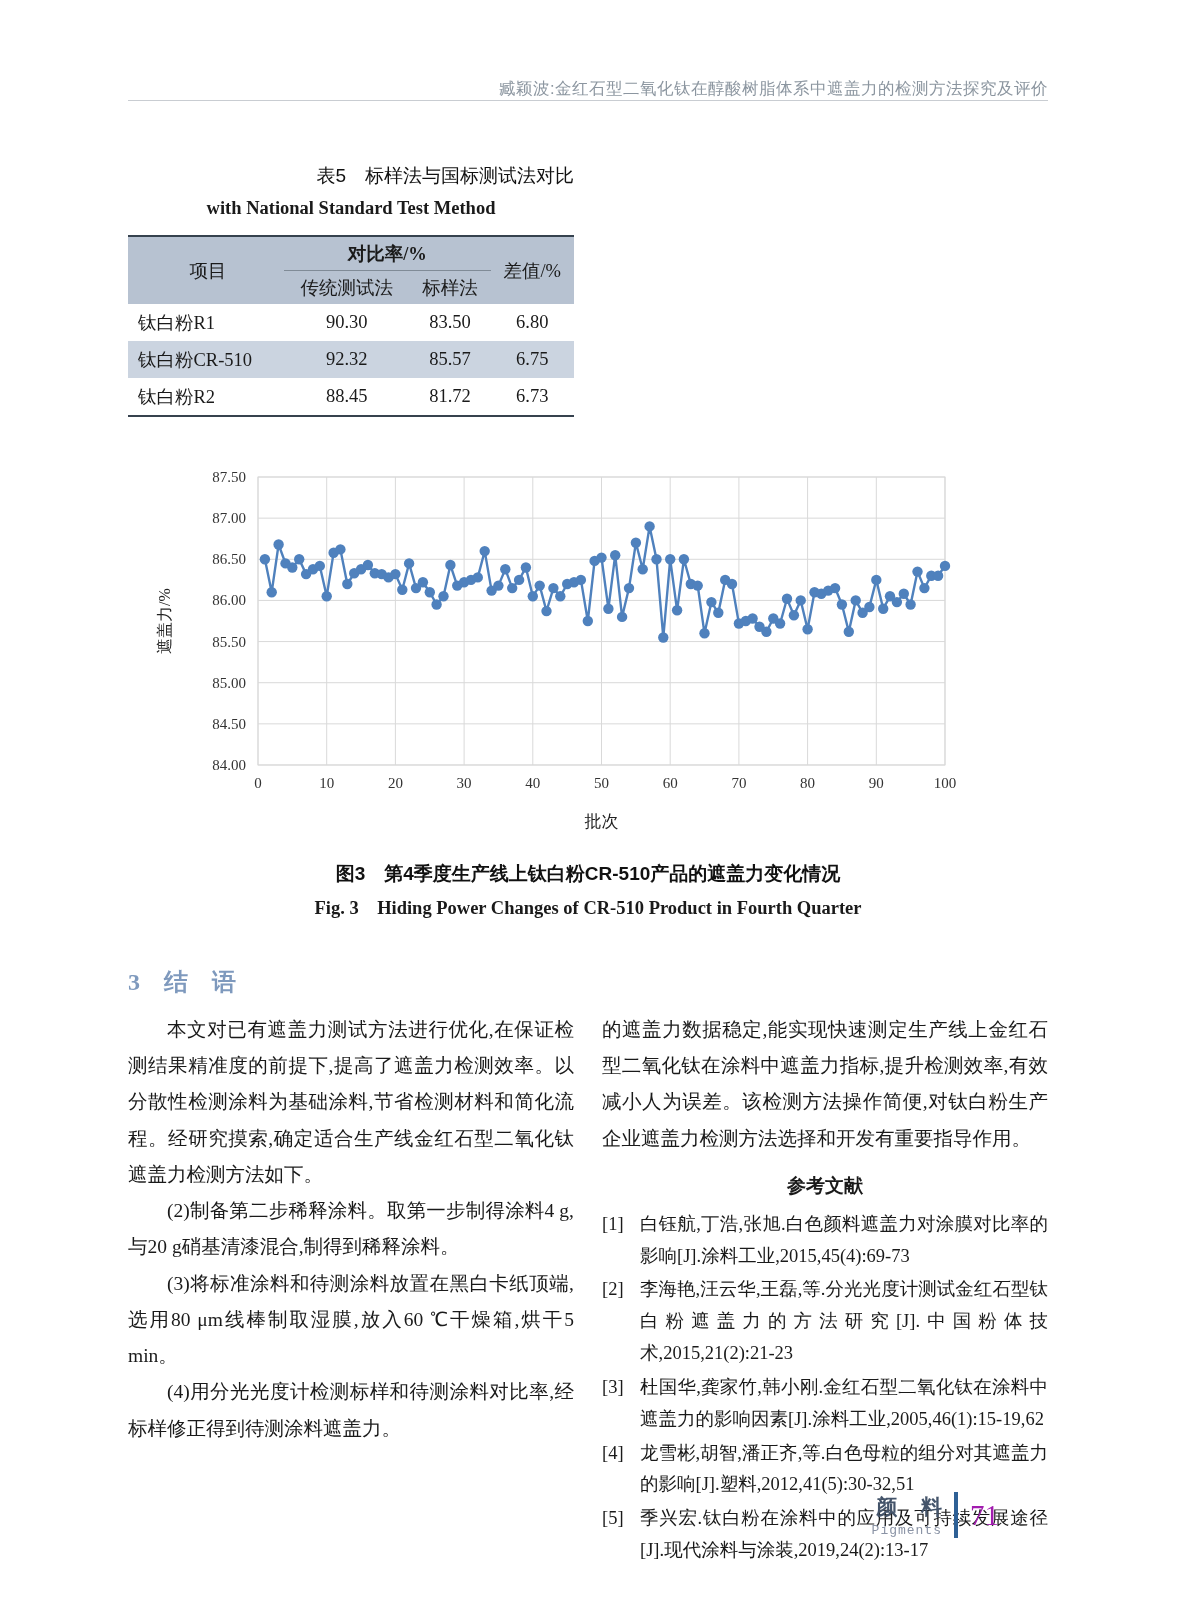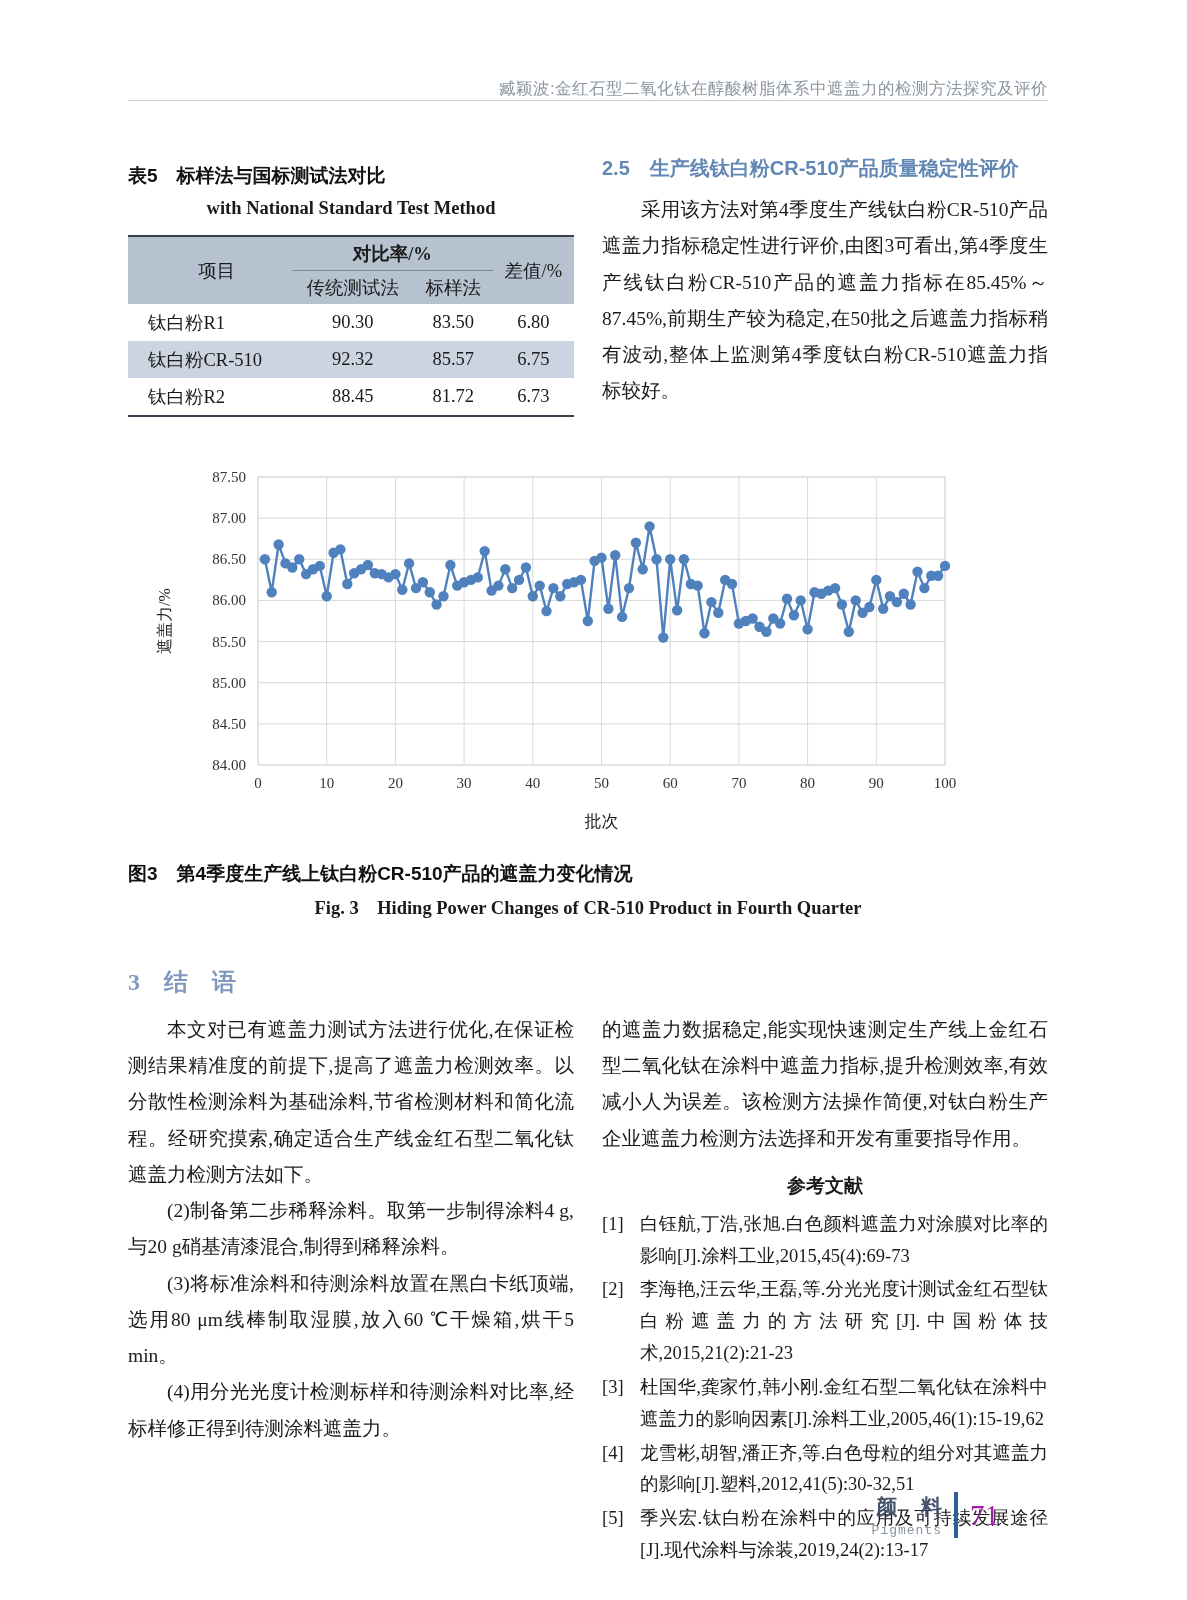--- a/index.html
+++ b/index.html
@@ -9,38 +9,38 @@
   }
   .content{position:absolute;left:128px;top:0;width:920px;}
   .page-header{
     padding-top:78px;text-align:right;font-family:"Liberation Sans",sans-serif;
     font-size:16.5px;color:#8C96A0;border-bottom:1.5px solid #C9CDD2;
     letter-spacing:0.5px;
   }
   .top-cols{display:flex;gap:28px;margin-top:50px;}
   .col-l{width:446px;flex:0 0 446px;}
   .col-r{width:446px;flex:1;}
-  .tbl-cap-cn{text-align:left;font-family:"Liberation Sans",sans-serif;font-weight:bold;font-size:19px;color:#111;}
+  .tbl-cap-cn{text-align:right;font-family:"Liberation Sans",sans-serif;font-weight:normal;font-size:19px;color:#111;}
   .tbl-cap-en{text-align:center;font-weight:bold;font-size:18.5px;margin-top:6px;line-height:1.5;}
   table{width:100%;border-collapse:collapse;margin-top:12px;
     border-top:2.5px solid #36424e;border-bottom:2.5px solid #36424e;font-size:18.5px;}
   thead{background:#B7C2D1;}
   th{font-weight:normal;padding:4px 6px;}
   th.grp{border-bottom:1.2px solid #808b97;font-weight:bold;}
   td{padding:6px 6px;text-align:center;}
-  td.item,th.item{text-align:left;padding-left:20px;}
+  td.item,th.item{text-align:left;padding-left:10px;}
   tr.striped{background:#CBD4E0;}
   .sec-head{
     font-family:"Liberation Sans",sans-serif;font-weight:bold;font-size:20px;
     color:#6287B5;margin:4px 0 10px 0;
   }
   .para{font-size:19.5px;line-height:1.86;text-align:justify;text-indent:2em;margin:0;}
   .para.noindent{text-indent:0;}
   .chart-block{margin-top:46px;}
-  .fig-cap-cn{text-align:left;font-family:"Liberation Sans",sans-serif;font-weight:bold;font-size:19px;margin-top:22px;color:#111;}
+  .fig-cap-cn{text-align:center;font-family:"Liberation Sans",sans-serif;font-weight:bold;font-size:19px;margin-top:22px;color:#111;}
   .fig-cap-en{text-align:center;font-weight:bold;font-size:18.5px;margin-top:8px;}
   .concl-head{
     font-family:Liberation Serif, serif;font-weight:bold;font-size:24px;
     color:#7E99BD;margin:46px 0 14px 0;
   }
   .bottom-cols{display:flex;gap:28px;}
   .ref-head{text-align:center;font-family:"Liberation Sans",sans-serif;font-weight:bold;font-size:19px;margin:16px 0 10px 0;}
   .ref-item{display:flex;font-size:18.5px;line-height:1.72;text-align:justify;margin-bottom:2px;}
   .ref-no{flex:0 0 38px;}
   .ref-text{flex:1;}
@@ -93,24 +93,20 @@
             </tr>
             <tr>
               <td class="item">钛白粉R2</td>
               <td>88.45</td>
               <td>81.72</td>
               <td>6.73</td>
             </tr>
           </tbody>
         </table>
       </div>
-    </div>
-    <div class="col-r">
-      <div class="sec-head">2.5　生产线钛白粉CR-510产品质量稳定性评价</div>
-      <p class="para">采用该方法对第4季度生产线钛白粉CR-510产品遮盖力指标稳定性进行评价,由图3可看出,第4季度生产线钛白粉CR-510产品的遮盖力指标在85.45%～87.45%,前期生产较为稳定,在50批之后遮盖力指标稍有波动,整体上监测第4季度钛白粉CR-510遮盖力指标较好。</p>
     </div>
   </div>
 
   <div class="chart-block">
     <svg xmlns="http://www.w3.org/2000/svg" viewBox="0 0 920 372" width="920" height="372">
         <line x1="130" x2="817" y1="302" y2="302" stroke="#D9D9D9" stroke-width="1"></line>
         <text x="118" y="307" text-anchor="end" font-size="15" fill="#333">84.00</text>
         <line x1="130" x2="817" y1="260.85714285714283" y2="260.85714285714283" stroke="#D9D9D9" stroke-width="1"></line>
         <text x="118" y="265.85714285714283" text-anchor="end" font-size="15" fill="#333">84.50</text>
         <line x1="130" x2="817" y1="219.71428571428572" y2="219.71428571428572" stroke="#D9D9D9" stroke-width="1"></line>

